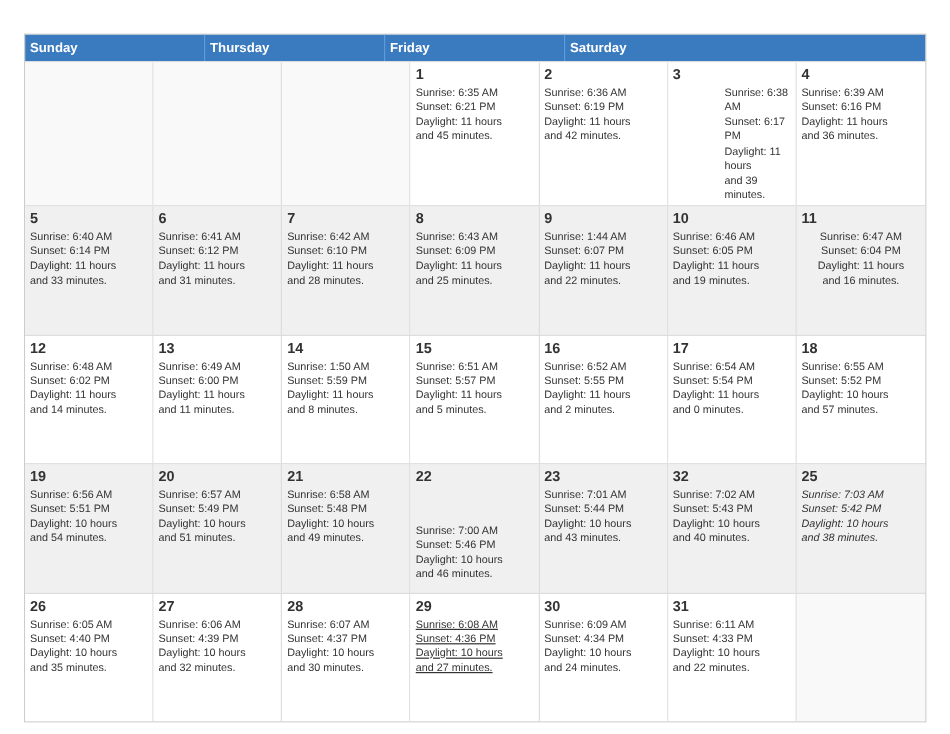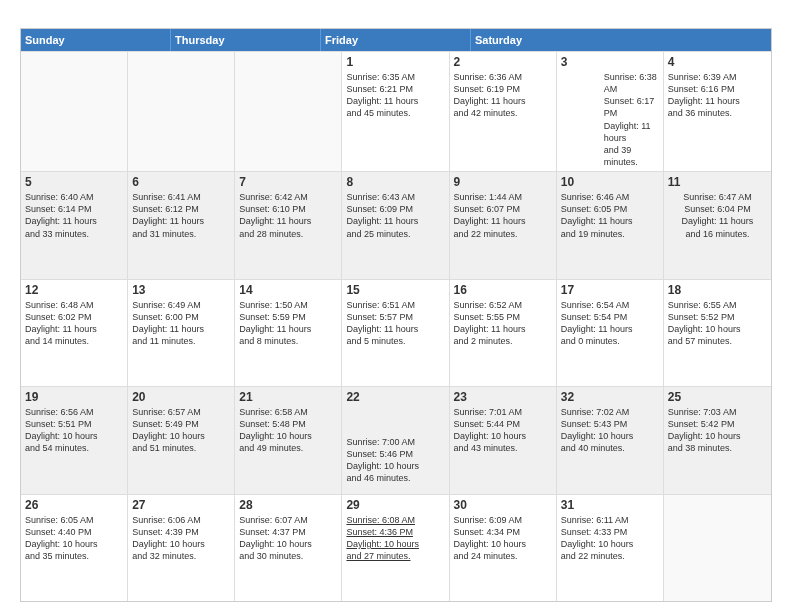--- a/index.html
+++ b/index.html
@@ -327,21 +327,21 @@
           </div>
           <div class="calendar-cell">
             <div class="day-number">32</div>
             <div class="cell-text" style="white-space: pre-line;">Sunrise: 7:02 AM
 Sunset: 5:43 PM
 Daylight: 10 hours
 and 40 minutes.</div>
           </div>
           <div class="calendar-cell">
             <div class="day-number">25</div>
-            <div class="cell-text" style="white-space: pre-line;">Sunrise: 7:03 AM
+            <div class="cell-text" style="white-space: pre-line; font-style: italic;">Sunrise: 7:03 AM
 Sunset: 5:42 PM
 Daylight: 10 hours
 and 38 minutes.</div>
           </div>
         </div>
         <div class="calendar-row">
           <div class="calendar-cell">
             <div class="day-number">26</div>
             <div class="cell-text" style="white-space: pre-line;">Sunrise: 6:05 AM
 Sunset: 4:40 PM

